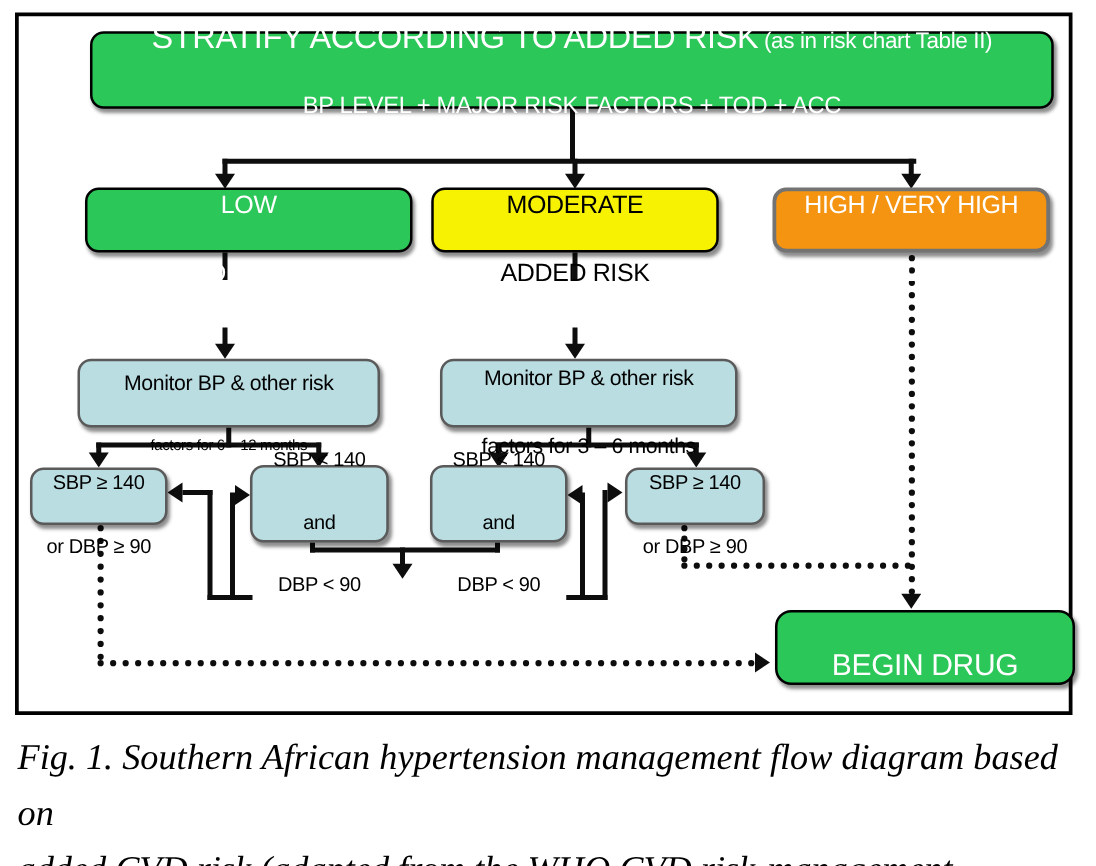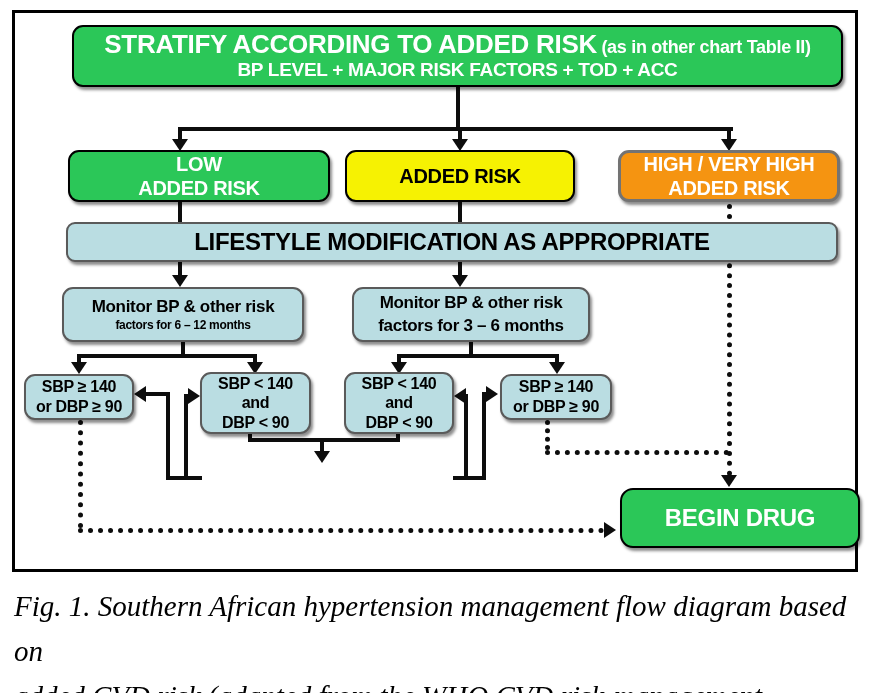--- a/index.html
+++ b/index.html
@@ -6,21 +6,21 @@
   .stage{position:relative;width:877px;height:693px;background:#ffffff;overflow:hidden;
          font-family:"Liberation Sans","DejaVu Sans",sans-serif;}
   .frame{position:absolute;left:12px;top:10px;width:840px;height:556px;border:3px solid #000;background:#fff;}
   .node{position:absolute;box-sizing:border-box;display:flex;flex-direction:column;align-items:center;justify-content:center;
         text-align:center;border-radius:11px;z-index:3;}
   .shadow{box-shadow:2px 3px 3px rgba(0,0,0,.45);}
   .green{background:var(--green,#2bc758);border:2px solid #000;color:#fff;}
   .yellow{background:var(--yellow,#f6f202);border:2px solid #000;color:#000;}
   .orange{background:var(--orange,#f59411);border:3px solid #737373;color:#fff;}
   .blue{background:var(--light_blue,#badde2);border:2px solid #5a5a5a;color:#000;}
-  .b{font-weight:bold;letter-spacing:-0.3px;}
+  .b{font-weight:normal;letter-spacing:-0.3px;margin-top:31px;}
   
   .vline,.hline{position:absolute;background:#0d0d0d;z-index:1;}
   .vline{width:4px;}
   .hline{height:4px;}
   
   .vdots{position:absolute;width:0;border-left:5px dotted #0d0d0d;z-index:0;}
   .hdots{position:absolute;height:0;border-top:5px dotted #0d0d0d;z-index:0;}
   
   .arrD{position:absolute;width:0;height:0;border-left:8px solid transparent;border-right:8px solid transparent;
         border-top:12px solid #0d0d0d;z-index:2;}
@@ -33,55 +33,53 @@
 </style>
 </head>
 <body>
 
 <div class="stage">
   <div class="frame"></div>
 
   <div class="node green shadow" style="left:72px;top:25px;width:771px;height:62px;">
     <div style="line-height:1.1;">
       <span class="b" style="font-size:26px;">STRATIFY ACCORDING TO ADDED RISK</span>
-      <span class="b" style="font-size:18px;">(as in other chart Table II)</span>
+      <span class="b" style="font-size:18px;">(as in risk chart Table II)</span>
     </div>
     <div class="b" style="font-size:19px;line-height:1.2;">BP LEVEL + MAJOR RISK FACTORS + TOD + ACC</div>
   </div>
 
   <div class="vline" style="left:456px;top:87px;height:42px;"></div>
   <div class="hline" style="left:178px;top:127px;width:555px;"></div>
   <div class="vline" style="left:178px;top:127px;height:14px;"></div>
   <div class="arrD" style="left:172px;top:139px;"></div>
   <div class="vline" style="left:458px;top:127px;height:14px;"></div>
   <div class="arrD" style="left:452px;top:139px;"></div>
   <div class="vline" style="left:727px;top:127px;height:14px;"></div>
   <div class="arrD" style="left:721px;top:139px;"></div>
 
   <div class="node green shadow" style="left:68px;top:150px;width:262px;height:52px;">
     <div class="b" style="font-size:20px;line-height:1.2;">LOW</div>
     <div class="b" style="font-size:20px;line-height:1.2;">ADDED RISK</div>
   </div>
   <div class="node yellow shadow" style="left:345px;top:150px;width:230px;height:52px;">
+    <div class="b" style="font-size:20px;line-height:1.2;">MODERATE</div>
     <div class="b" style="font-size:20px;line-height:1.2;">ADDED RISK</div>
   </div>
   <div class="node orange shadow" style="left:618px;top:150px;width:222px;height:52px;">
     <div class="b" style="font-size:20px;line-height:1.2;">HIGH / VERY HIGH</div>
     <div class="b" style="font-size:20px;line-height:1.2;">ADDED RISK</div>
   </div>
 
   <div class="vline" style="left:178px;top:202px;height:22px;"></div>
   <div class="vline" style="left:458px;top:202px;height:22px;"></div>
 
   <div class="vdots" style="left:727px;top:204px;height:272px;"></div>
   <div class="arrD" style="left:721px;top:475px;"></div>
 
-  <div class="node blue shadow" style="left:66px;top:222px;width:772px;height:40px;border-radius:9px;">
-    <div class="b" style="font-size:24px;">LIFESTYLE MODIFICATION AS APPROPRIATE</div>
-  </div>
 
   <div class="vline" style="left:178px;top:262px;height:16px;"></div>
   <div class="arrD" style="left:172px;top:275px;"></div>
   <div class="vline" style="left:458px;top:262px;height:16px;"></div>
   <div class="arrD" style="left:452px;top:275px;"></div>
 
   <div class="node blue shadow" style="left:62px;top:287px;width:242px;height:55px;">
     <div class="b" style="font-size:17px;line-height:1.3;">Monitor BP &amp; other risk</div>
     <div class="b" style="font-size:12px;line-height:1.3;">factors for 6 – 12 months</div>
   </div>

